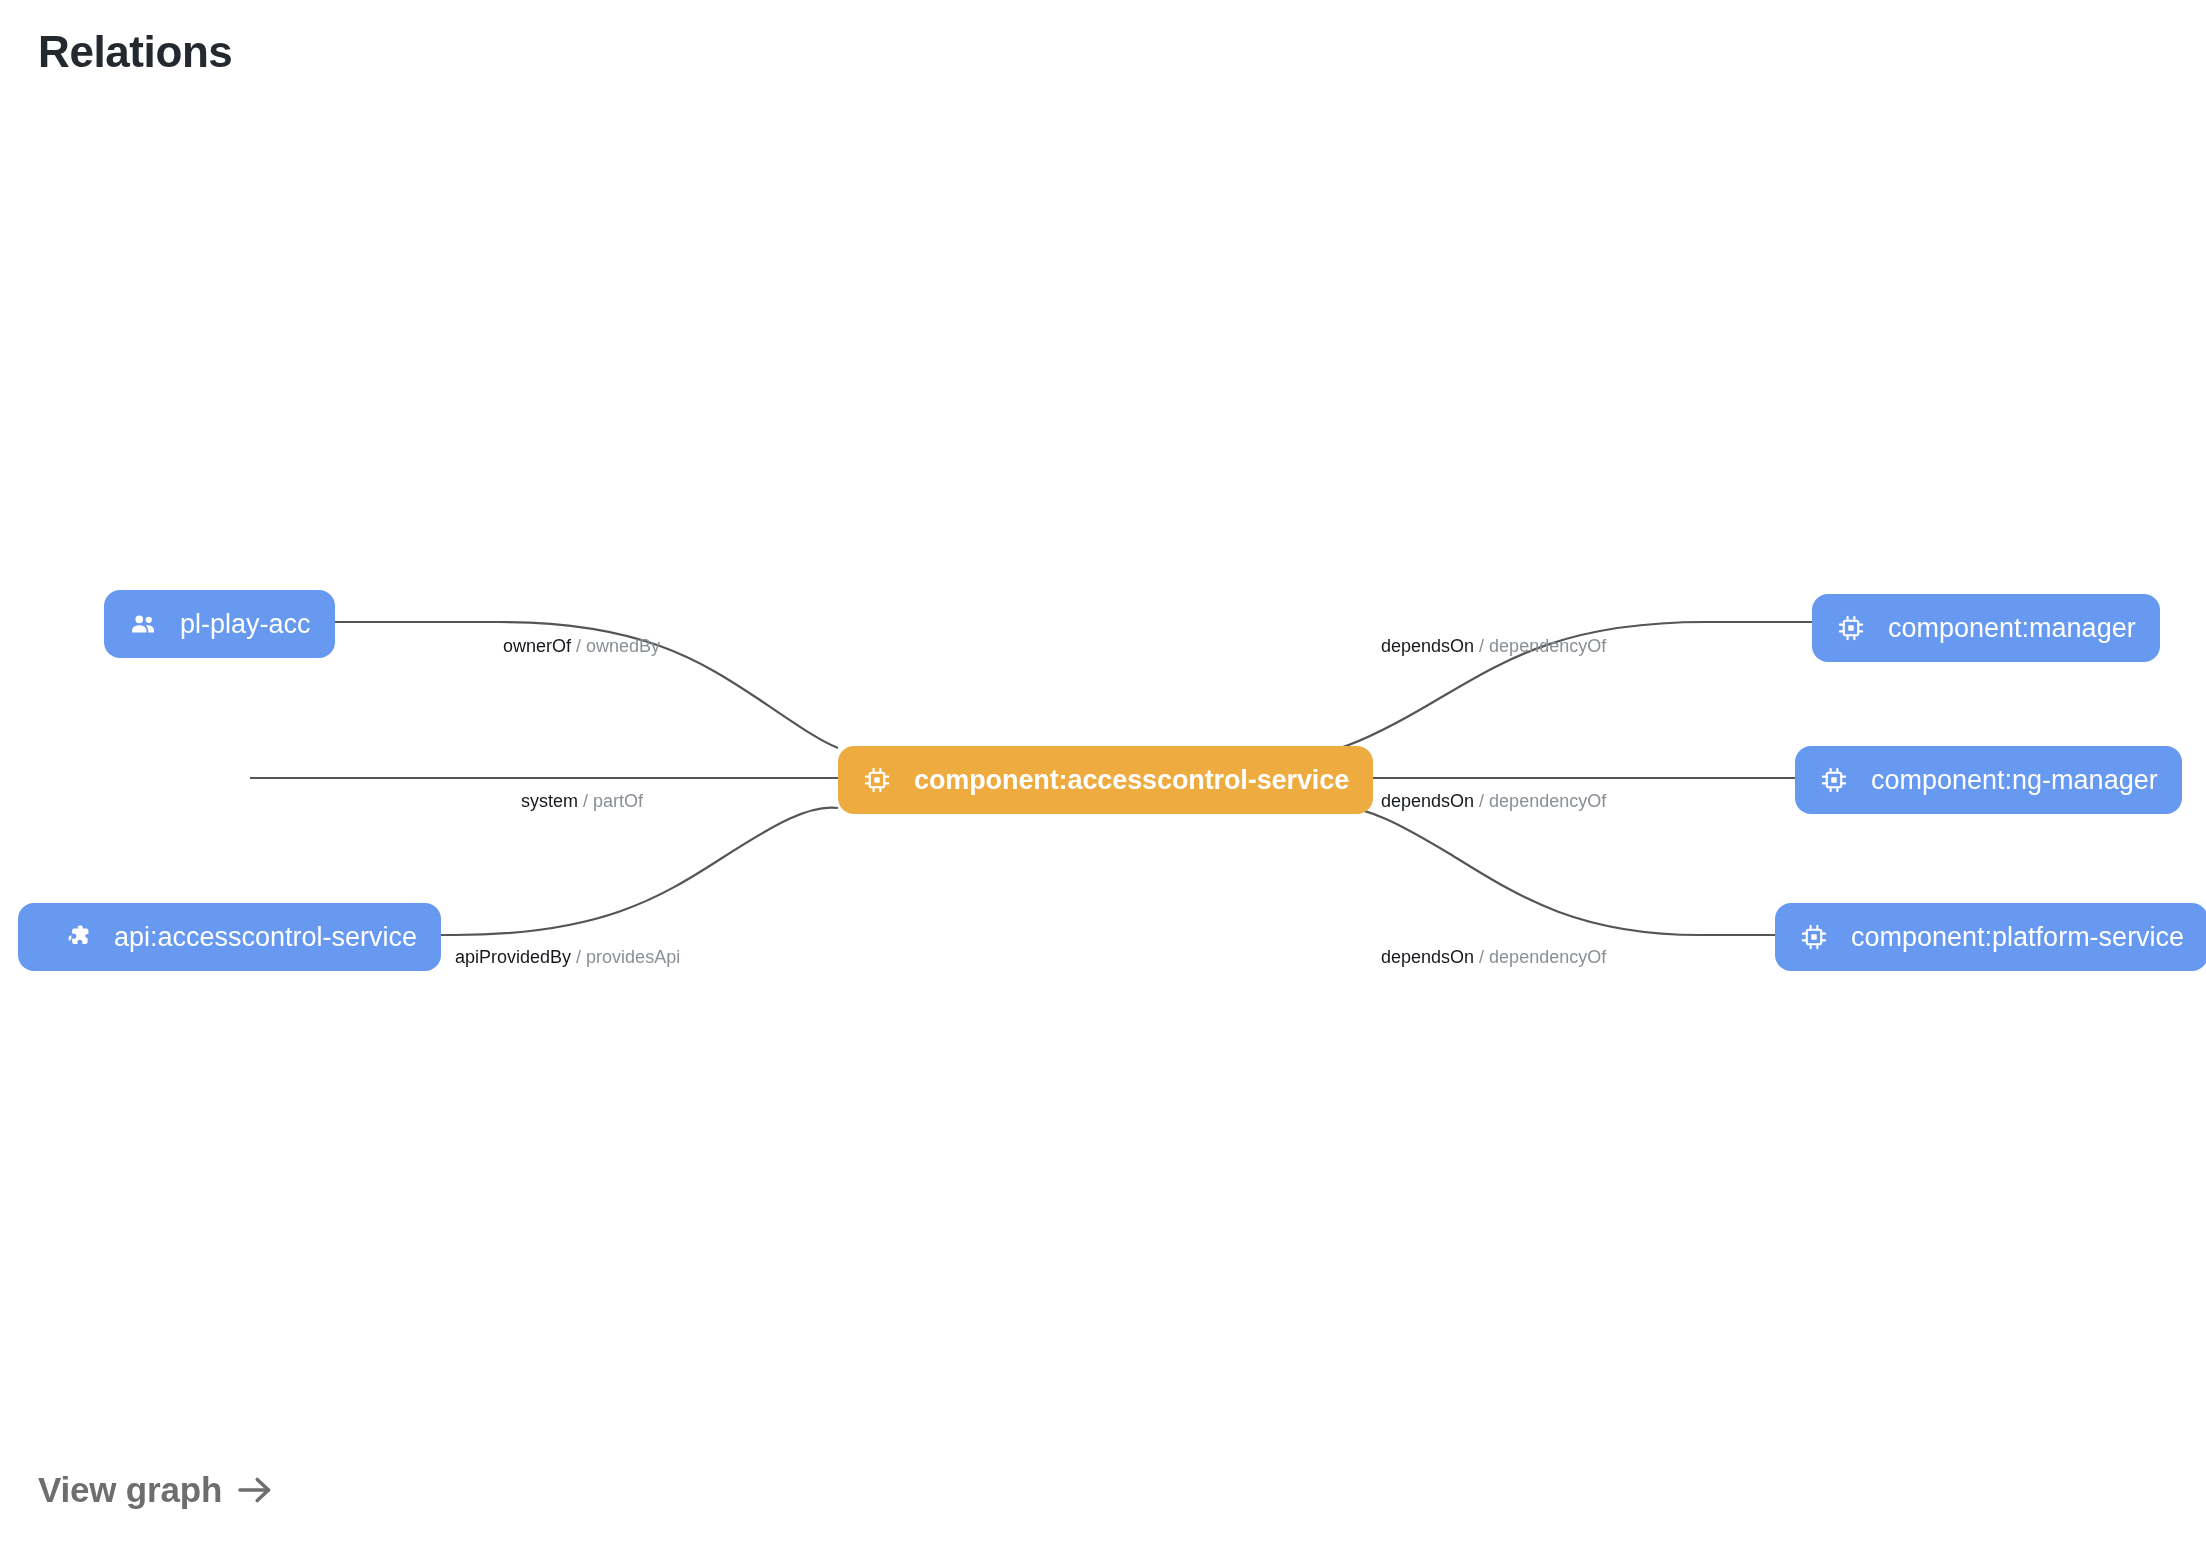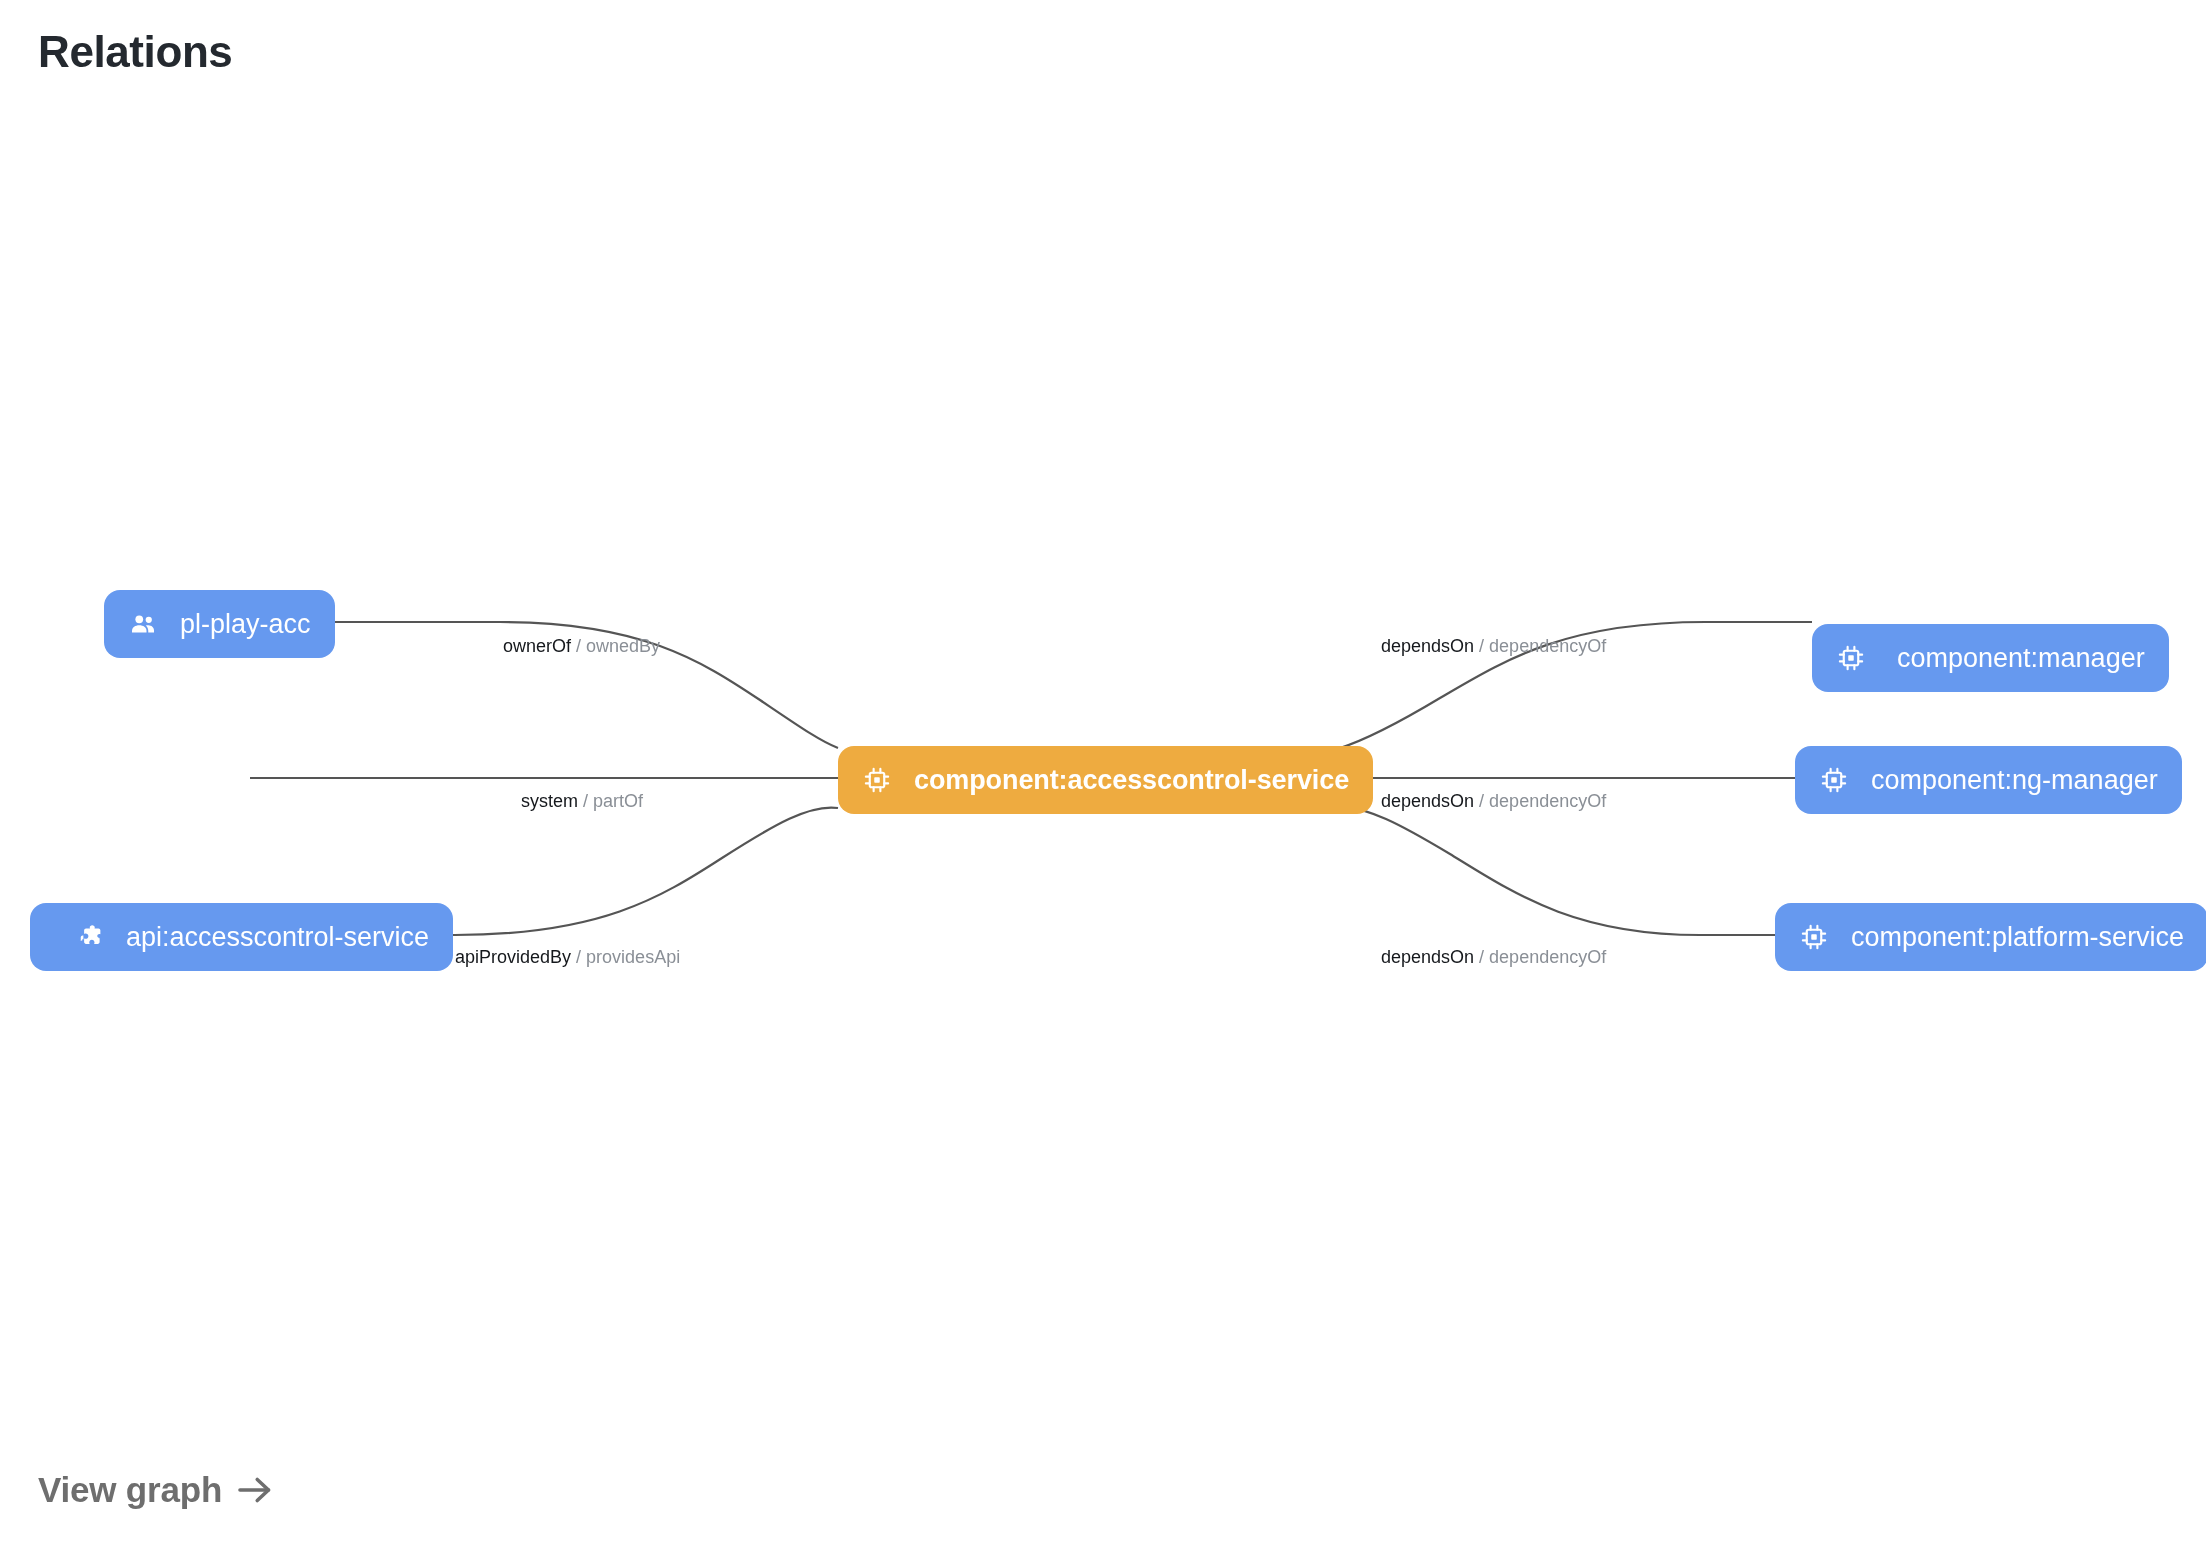--- a/index.html
+++ b/index.html
@@ -173,21 +173,21 @@
         <circle cx="9" cy="8.2" r="3.1"></circle>
         <circle cx="16.6" cy="8.6" r="2.5"></circle>
         <path d="M3.2 17.6c0-2.9 2.6-4.6 5.8-4.6s5.8 1.7 5.8 4.6v1.1H3.2z"></path>
         <path d="M16.4 12.9c2.3 0.1 4.4 1.6 4.4 4.1v1.7h-4.6v-1.1c0-1.9-0.8-3.4-2-4.4 0.7-0.2 1.4-0.3 2.2-0.3z"></path>
       </svg>
     </span>
     <span class="node-label">pl-play-acc</span>
   </div>
 
 
-  <div class="node blue" style="left:30px; top:903px;padding-left:44px;">
+  <div class="node blue" style="left:18px; top:903px;padding-left:44px;">
     <span class="node-icon">
       <svg width="30" height="30" viewBox="0 0 24 24" fill="#ffffff">
         <path d="M20.3 12.6c-0.9 0-1.7-0.6-1.7-1.5 0-0.9 0.8-1.6 1.7-1.6 0.3 0 0.6 0.1 0.8 0.2V6.6c0-0.8-0.7-1.5-1.5-1.5h-3.2c0.1-0.2 0.2-0.5 0.2-0.8 0-1-0.9-1.8-2-1.8s-2 0.8-2 1.8c0 0.3 0.1 0.6 0.2 0.8H9.6c-0.8 0-1.5 0.7-1.5 1.5v2.9h0.1c0.3-0.2 0.7-0.3 1.1-0.3 1.2 0 2.2 0.9 2.2 2.1s-1 2.1-2.2 2.1c-0.4 0-0.8-0.1-1.1-0.3H8.1v2.9c0 0.8 0.7 1.5 1.5 1.5h2.9v-0.1c-0.2-0.3-0.3-0.7-0.3-1.1 0-1.2 0.9-2.2 2.1-2.2s2.1 1 2.1 2.2c0 0.4-0.1 0.8-0.3 1.1v0.1h2.9c0.8 0 1.5-0.7 1.5-1.5v-3.2c-0.2 0.1-0.5 0.2-0.8 0.2z"></path>
         <path d="M6.6 14.8c-0.4 0-0.8 0.1-1.1 0.3H5.4v-2.9c0-0.8 0.7-1.5 1.5-1.5h0.6v3.2c-0.3-0.1-0.6-0.2-0.9-0.2z"></path>
       </svg>
     </span>
     <span class="node-label">api:accesscontrol-service</span>
   </div>
 
   <div class="node orange" style="left:838px; top:746px;">
@@ -201,21 +201,21 @@
         <line x1="14.7" y1="17.8" x2="14.7" y2="20.9"></line>
         <line x1="3.1" y1="9.3" x2="6.2" y2="9.3"></line>
         <line x1="3.1" y1="14.7" x2="6.2" y2="14.7"></line>
         <line x1="17.8" y1="9.3" x2="20.9" y2="9.3"></line>
         <line x1="17.8" y1="14.7" x2="20.9" y2="14.7"></line>
       </svg>
     </span>
     <span class="node-label">component:accesscontrol-service</span>
   </div>
 
-  <div class="node blue" style="left:1812px; top:624px;gap:9px;">
+  <div class="node blue" style="left:1812px; top:594px;">
     <span class="node-icon">
       <svg width="30" height="30" viewBox="0 0 24 24" fill="none" stroke="#ffffff" stroke-width="1.7" stroke-linecap="round">
         <rect x="6.2" y="6.2" width="11.6" height="11.6" rx="1.4"></rect>
         <rect x="9.8" y="9.8" width="4.4" height="4.4" rx="0.6" fill="#ffffff" stroke="none"></rect>
         <line x1="9.3" y1="3.1" x2="9.3" y2="6.2"></line>
         <line x1="14.7" y1="3.1" x2="14.7" y2="6.2"></line>
         <line x1="9.3" y1="17.8" x2="9.3" y2="20.9"></line>
         <line x1="14.7" y1="17.8" x2="14.7" y2="20.9"></line>
         <line x1="3.1" y1="9.3" x2="6.2" y2="9.3"></line>
         <line x1="3.1" y1="14.7" x2="6.2" y2="14.7"></line>

